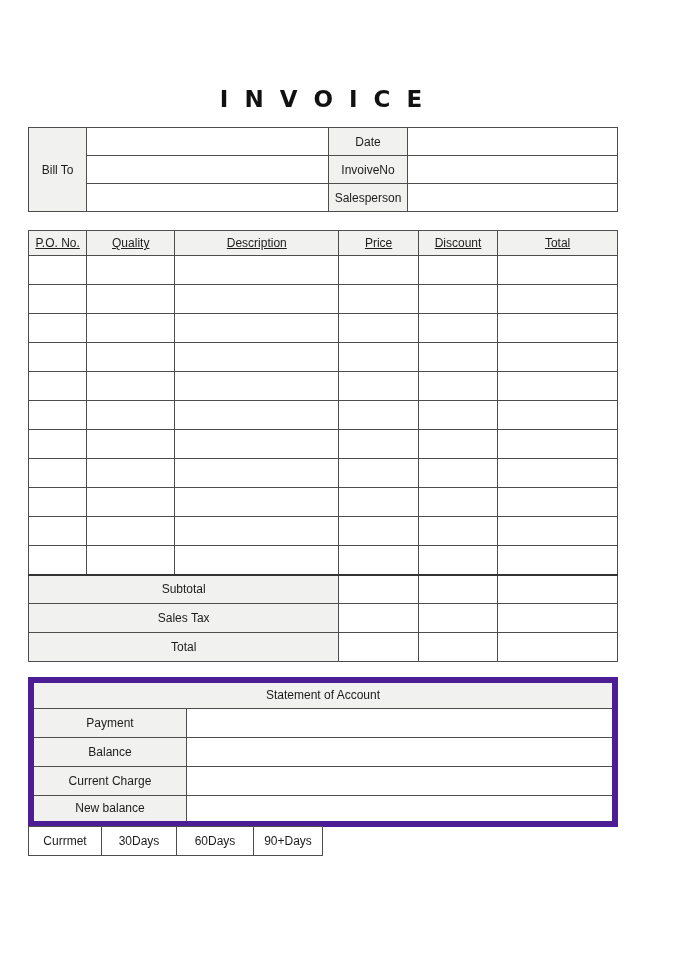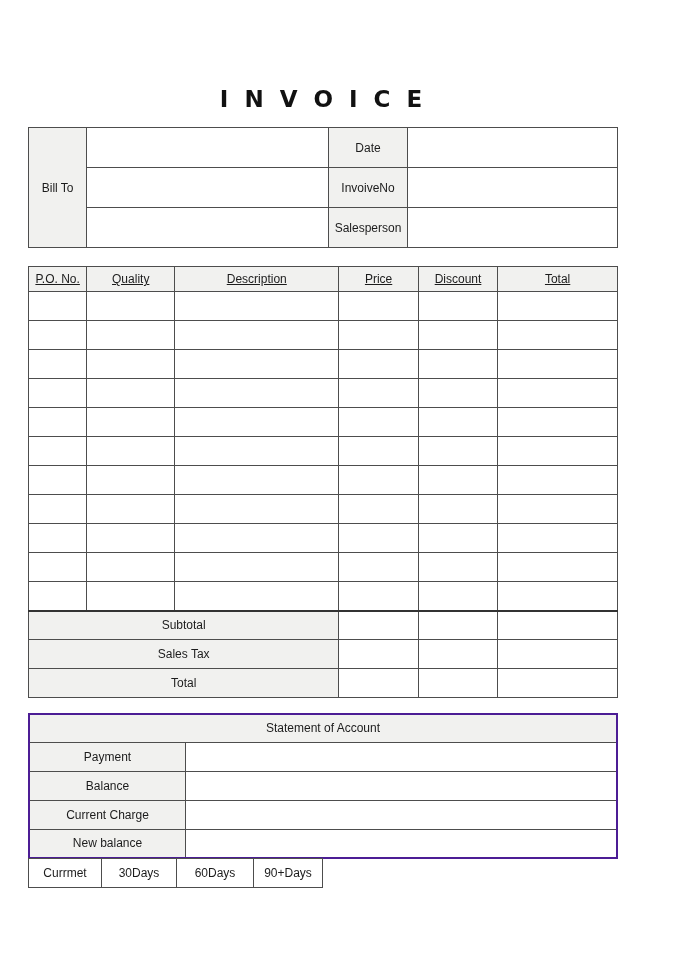--- a/index.html
+++ b/index.html
@@ -35,32 +35,32 @@
     font-weight: 400;
     text-align: center;
     vertical-align: middle;
     padding: 0 4px;
     overflow: hidden;
     white-space: nowrap;
   }
   .gray { background: #f1f1ef; }
 
   
-  table.billto td { height: 40px; }
+  table.billto td { height: 28px; }
   table.billto { border: 1px solid #333; }
 
   
   table.items { margin-top: 18px; border: 1px solid #333; }
   table.items thead th { height: 25px; background: #f1f1ef; text-decoration: underline; }
   table.items tbody.rows td { height: 29px; }
   table.items tbody.summary td { height: 29px; }
   table.items tbody.summary tr:first-child td { border-top: 2px solid #333; text-align: center; }
 
   
-  table.statement { margin-top: 15px; border: 2px solid #4c1d95; }
+  table.statement { margin-top: 15px; border: 6px solid #4c1d95; }
   table.statement td.stmt-title { height: 28px; }
   table.statement td { height: 29px; }
 
   
   table.aging { width: 268px; margin-top: -1px; border: 1px solid #333; }
   table.aging td { height: 29px; background: #fff; }
 </style>
 </head>
 <body>
 

